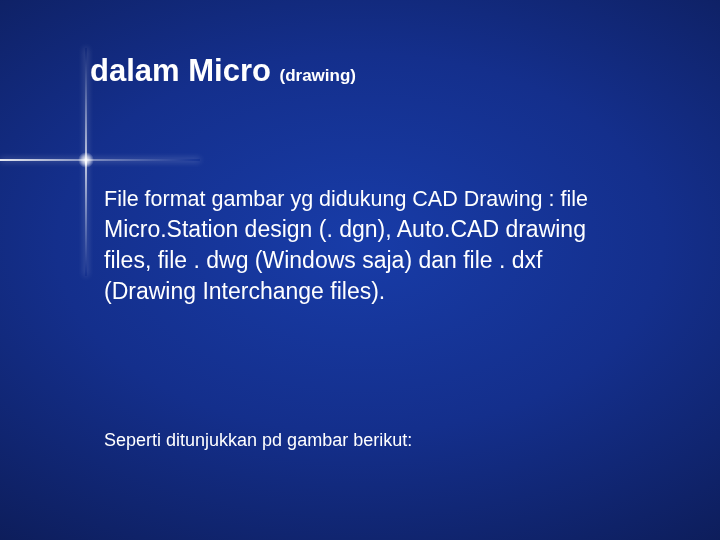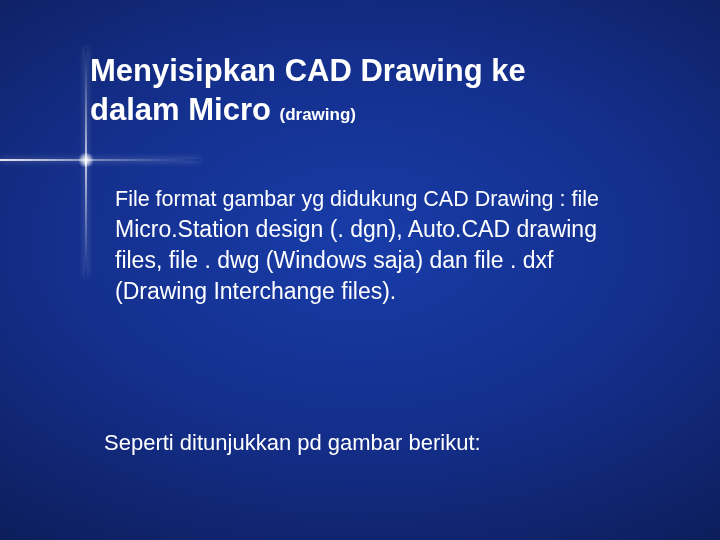--- a/index.html
+++ b/index.html
@@ -71,49 +71,48 @@
     color: #ffffff;
   }
   .title-sub {
     font-weight: bold;
     font-size: 17px;
     color: #ffffff;
   }
   .body-block {
     position: absolute;
     top: 183px;
-    left: 115px;
+    left: 104px;
     width: 510px;
     font-size: 23px;
     line-height: 1.35;
     color: #ffffff;
   }
   .body-small {
     font-size: 21.5px;
   }
   .footer-block {
     position: absolute;
     top: 430px;
     left: 104px;
     width: 510px;
-    font-size: 22px;
+    font-size: 18px;
     color: #ffffff;
   }
 </style>
 </head>
 <body>
 
 <div class="slide">
 
   <div class="flare flare-h"></div>
   <div class="flare flare-v"></div>
   <div class="flare flare-core"></div>
 
   <div class="title-block">
-    <div class="title-line">Menyisipkan CAD Drawing ke</div>
     <div class="title-line">
       <span>dalam Micro </span><span class="title-sub">(drawing)</span>
     </div>
   </div>
 
   <div class="body-block">
     <span class="body-small"> File format gambar yg didukung CAD Drawing : file </span><span>Micro.Station design (. dgn), Auto.CAD drawing files, file . dwg (Windows saja) dan file . dxf (Drawing Interchange files).</span>
   </div>
 
   <div class="footer-block">Seperti ditunjukkan pd gambar berikut:</div>

